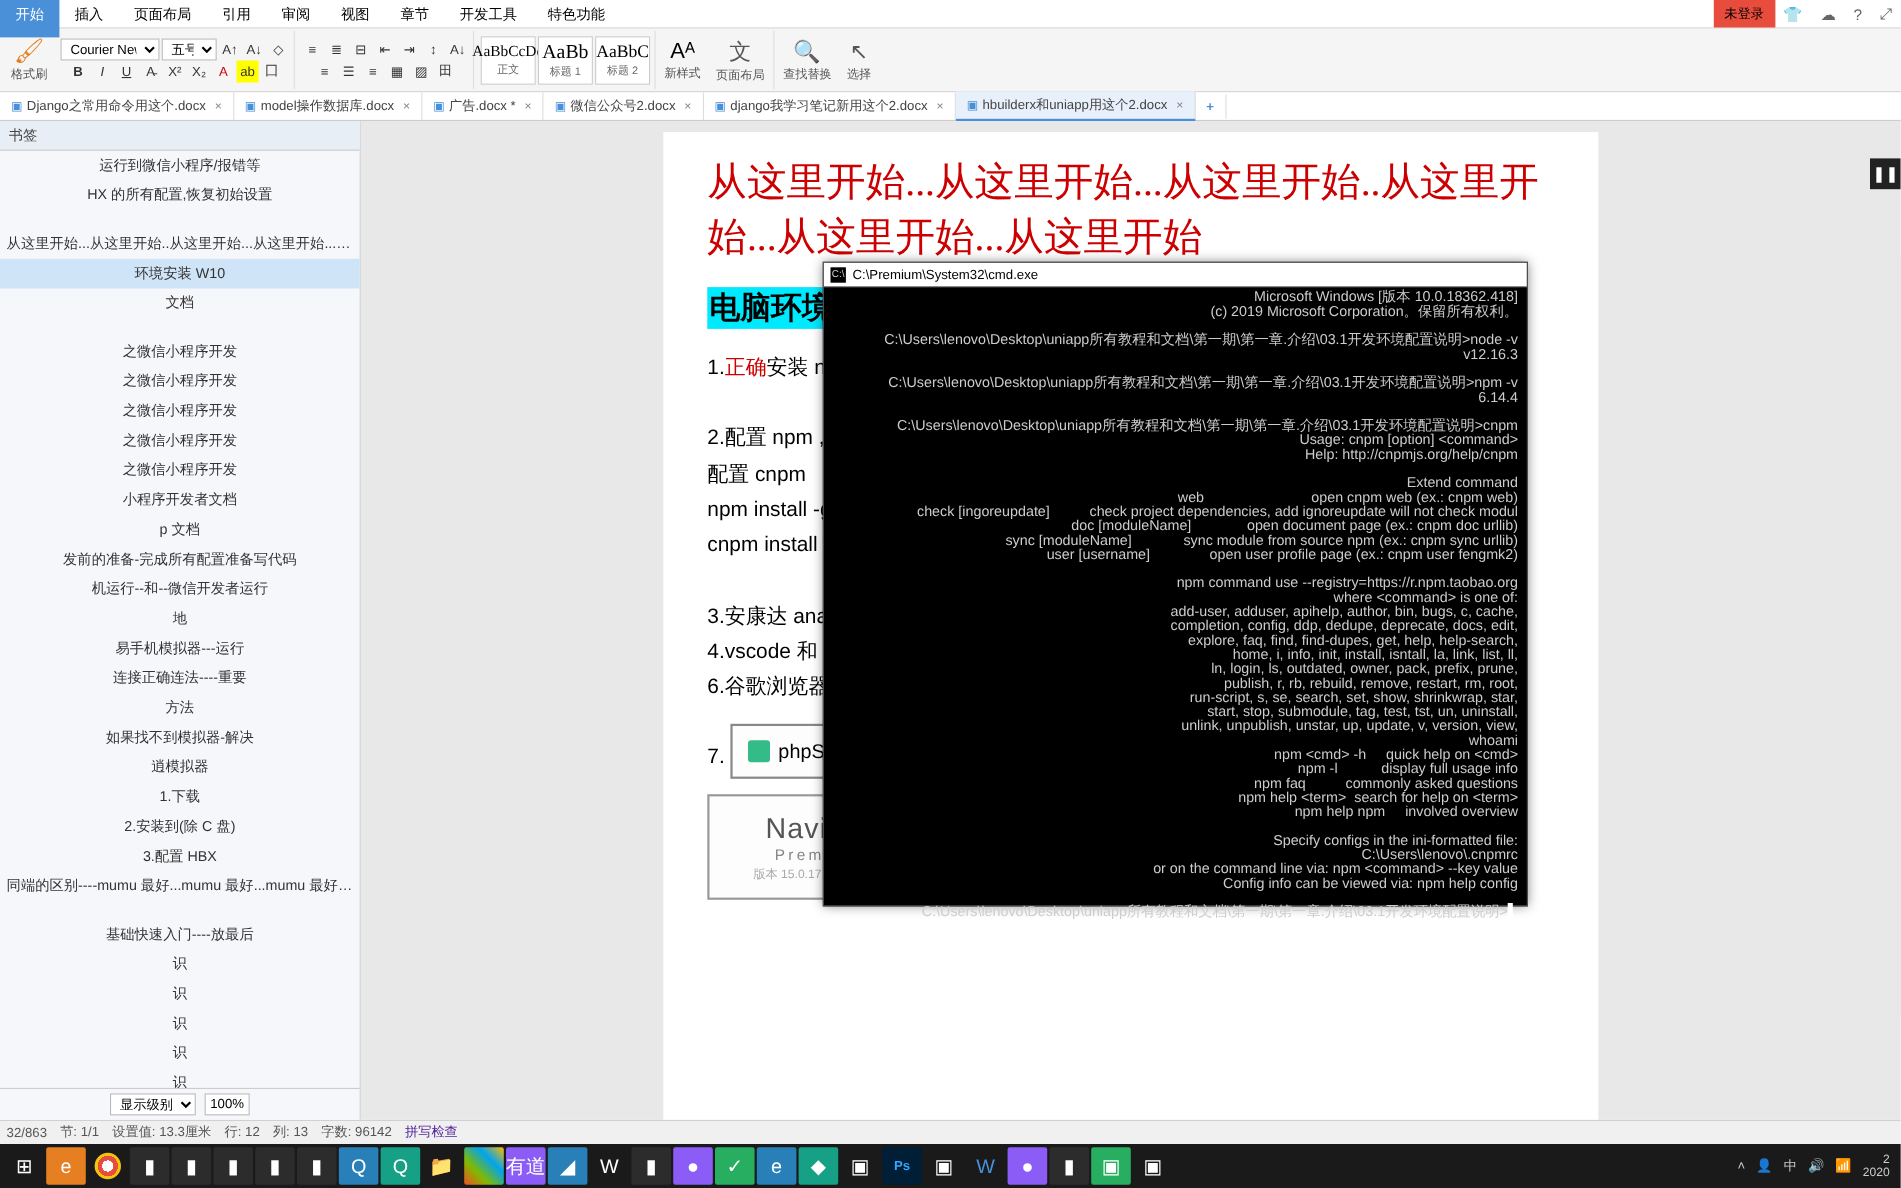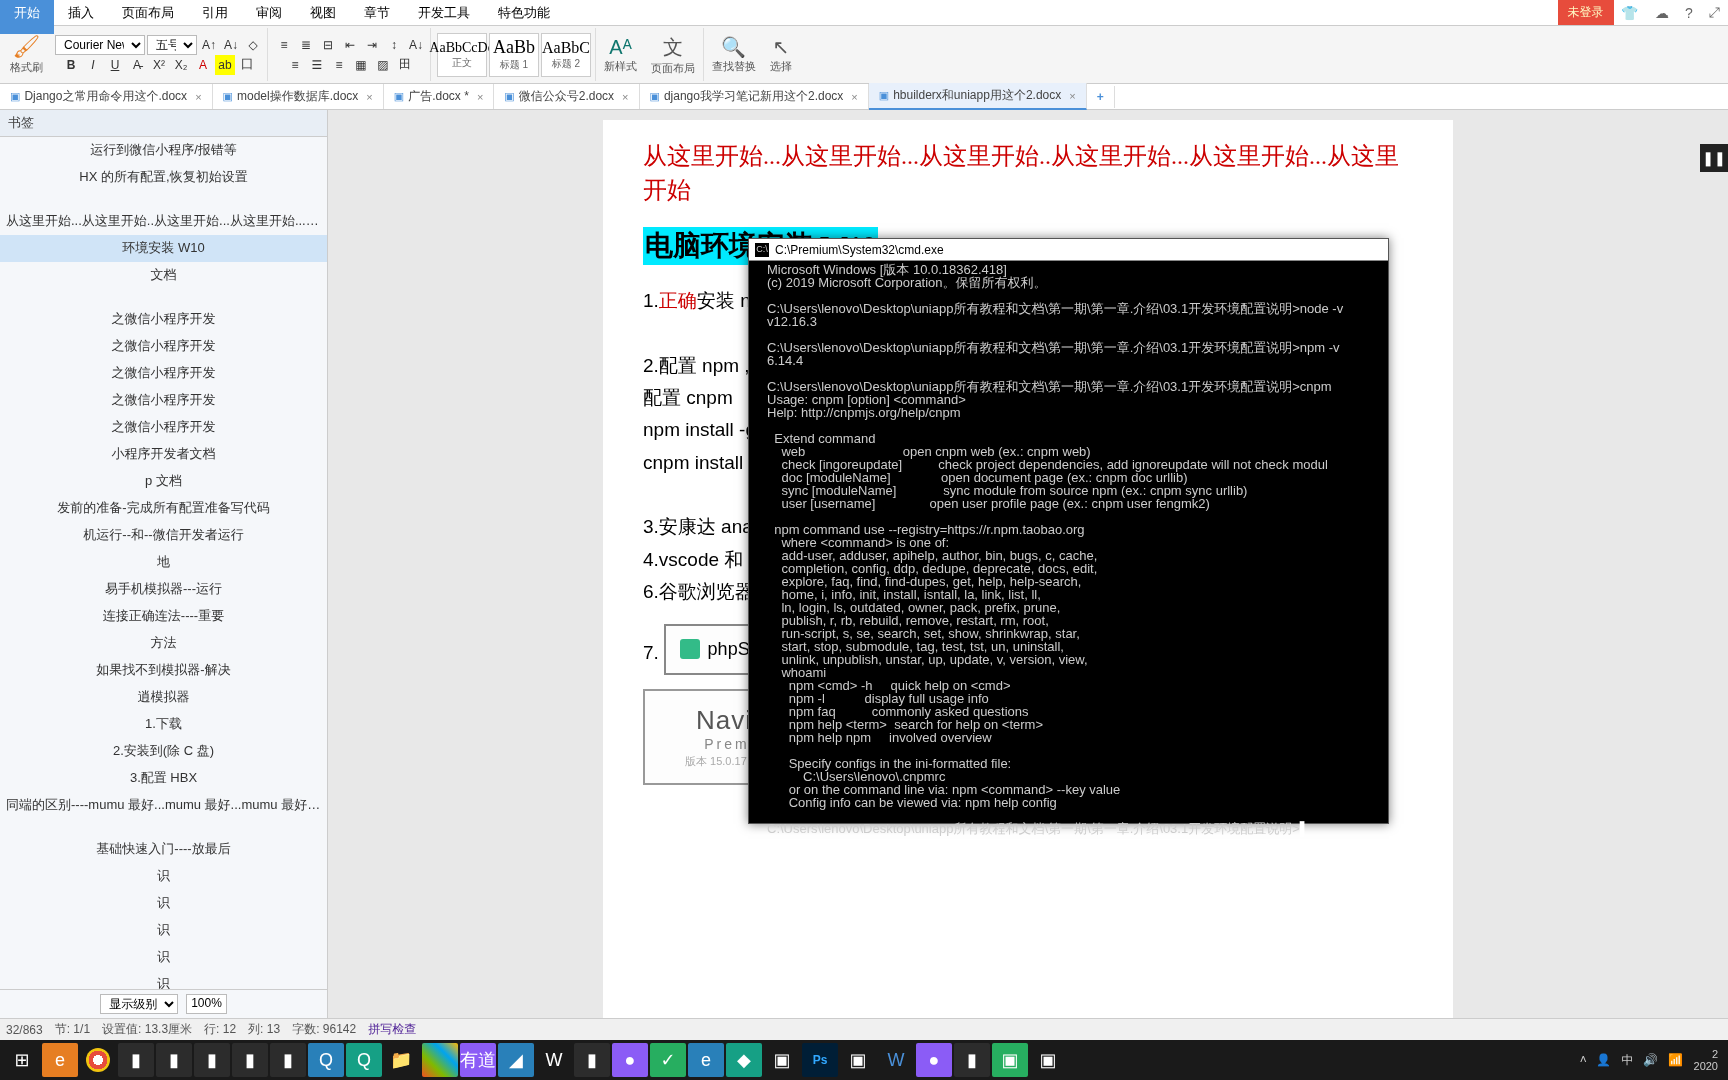--- a/index.html
+++ b/index.html
@@ -3,21 +3,21 @@
 <meta charset="utf-8">
 <style>
 * { margin: 0; padding: 0; box-sizing: border-box; font-family: "Microsoft YaHei", sans-serif; }
 body { width: 1728px; height: 1080px; overflow: hidden; background: #fff; position: relative; }
 
 
 .menubar { display: flex; height: 26px; background: #fff; border-bottom: 1px solid #ccc; align-items: center; font-size: 13px; }
 .menubar .tab { padding: 12px 14px; cursor: pointer; }
 .menubar .tab.active { background: #4a90d9; color: #fff; }
 .menubar .right { margin-left: auto; display: flex; align-items: center; }
-.menubar .login { background: #e74c3c; color: #fef9c3; padding: 4px 10px; font-size: 12px; }
+.menubar .login { background: #e74c3c; color: #000000; padding: 4px 10px; font-size: 12px; }
 .menubar .ricon { padding: 4px 8px; color: #666; font-size: 14px; }
 
 
 .ribbon { display: flex; height: 58px; background: #f5f5f5; border-bottom: 1px solid #ccc; padding: 2px 4px; gap: 2px; align-items: center; }
 .ribbon-group { display: flex; flex-direction: column; align-items: center; padding: 0 4px; border-right: 1px solid #ddd; height: 100%; justify-content: center; }
 .ribbon .fmt-brush { display: flex; flex-direction: column; align-items: center; font-size: 11px; color: #555; padding: 0 6px; }
 .ribbon .fmt-brush .ico { font-size: 22px; color: #e67e22; }
 .font-row { display: flex; align-items: center; gap: 2px; }
 .font-select { border: 1px solid #bbb; font-size: 12px; padding: 1px 4px; background: #fff; }
 .btn-sm { width: 20px; height: 20px; border: 1px solid transparent; background: none; font-size: 12px; display: inline-flex; align-items: center; justify-content: center; color: #333; }
@@ -44,38 +44,38 @@
 .sidebar-list { flex: 1; overflow-y: auto; font-size: 13px; text-align: center; }
 .sidebar-item { padding: 4px 6px; color: #333; white-space: nowrap; overflow: hidden; text-overflow: ellipsis; border-bottom: 1px solid transparent; }
 .sidebar-item.active { background: #d0e4f7; }
 .sidebar-item.blank { height: 17px; }
 .sidebar-bottom { display: flex; padding: 4px; gap: 8px; border-top: 1px solid #ccc; justify-content: center; }
 .sidebar-bottom select, .sidebar-bottom .zoom { font-size: 12px; border: 1px solid #bbb; padding: 1px 4px; background: #fff; }
 
 
 .docarea { flex: 1; background: #e8e8e8; position: relative; overflow: hidden; }
 .page { background: #fff; width: 850px; margin: 10px auto; padding: 20px 40px; min-height: 1000px; position: relative; }
-.page .red-title { color: #c00; font-family: SimSun, serif; font-size: 24px; line-height: 1.4; }
+.page .red-title { color: #c00; font-family: SimSun, serif; font-size: 36px; line-height: 1.4; }
 .page .blue-hl { background: #00eaff; color: #000; font-family: SimSun, serif; font-size: 28px; font-weight: bold; display: inline-block; margin: 20px 0; padding: 0 2px; }
 .page .body { font-family: SimSun, serif; font-size: 19px; line-height: 1.7; }
 .page .red { color: #c00; }
 .page .phpstudy-box { border: 2px solid #888; padding: 8px 14px; display: inline-flex; align-items: center; gap: 8px; font-size: 18px; margin-top: 16px; background:#fdfdfd; }
 .page .phpstudy-box .pico { width:20px; height:20px; background:#3b8; border-radius:3px; display:inline-block; }
 .page .navicat-box { border: 2px solid #999; padding: 14px 40px; display: inline-block; text-align: center; margin-top: 14px; background:#fdfdfd; }
 .page .navicat-box .t1 { font-size: 26px; color: #555; letter-spacing: 1px; font-family: Arial; }
 .page .navicat-box .t2 { font-size: 14px; color: #888; letter-spacing: 3px; font-family: Arial; }
 .page .navicat-box .t3 { font-size: 11px; color: #aaa; font-family: Arial; margin-top:2px; }
 .doc-icon { position:absolute; left:470px; top:335px; color:#aaa; font-size:18px; }
 .dark-box { position:absolute; right:0; top:34px; width:28px; height:28px; background:#222; color:#fff; display:flex; align-items:center; justify-content:center; font-size:14px;}
 
 
 .cmd { position: absolute; left: 748px; top: 238px; width: 641px; height: 586px; background: #000; color: #ccc; font-family: "NSimSun", Consolas, monospace; font-size: 13px; line-height: 1.0; z-index: 100; border: 1px solid #555; box-shadow: 0 0 10px rgba(0,0,0,0.5); }
 .cmd-title { background: #fff; color: #000; height: 22px; display: flex; align-items: center; padding: 0 6px; font-size: 12px; border-bottom: 1px solid #888; }
 .cmd-title .cico { width: 14px; height: 14px; background: #000; color:#ccc; font-size:9px; display:inline-flex; align-items:center; justify-content:center; margin-right: 6px; }
-.cmd-body { padding: 2px 18px; white-space: pre; overflow: hidden; }
+.cmd-body { padding: 2px 8px; white-space: pre; overflow: hidden; text-align: right; }
 .cmd-cursor { color:#fff; }
 
 
 .statusbar { height: 22px; background: #f0f0f0; border-top: 1px solid #ccc; display: flex; align-items: center; font-size: 12px; color: #555; padding: 0 6px; gap: 12px; }
 .statusbar .spell { color: #4c1d95; }
 
 
 .taskbar { height: 40px; background: #1a1a1a; display: flex; align-items: center; padding: 0 4px; gap: 2px; }
 .taskbar .titem { width: 36px; height: 34px; display: flex; align-items: center; justify-content: center; color: #fff; font-size: 18px; border-radius: 2px; }
 .taskbar .titem.orange { background: #e67e22; }
@@ -169,21 +169,21 @@
     <div class="style-box">
         <span class="preview" style="font-size:18px">AaBb</span>
         <span class="lbl">标题 1</span>
       </div>
     <div class="style-box">
         <span class="preview" style="font-size:16px">AaBbC</span>
         <span class="lbl">标题 2</span>
       </div>
   </div>
   <div class="big-btn">
-      <span class="ico" style="color:#0f766e">Aᴬ</span>
+      <span class="ico" style="color:#000000">Aᴬ</span>
       <span>新样式</span>
     </div>
   <div class="big-btn">
       <span class="ico">文</span>
       <span>页面布局</span>
     </div>
   <div style="border-left:1px solid #ddd;height:100%"></div>
   <div class="big-btn">
       <span class="ico" style="color:#4a90d9">🔍</span>
       <span>查找替换</span>

